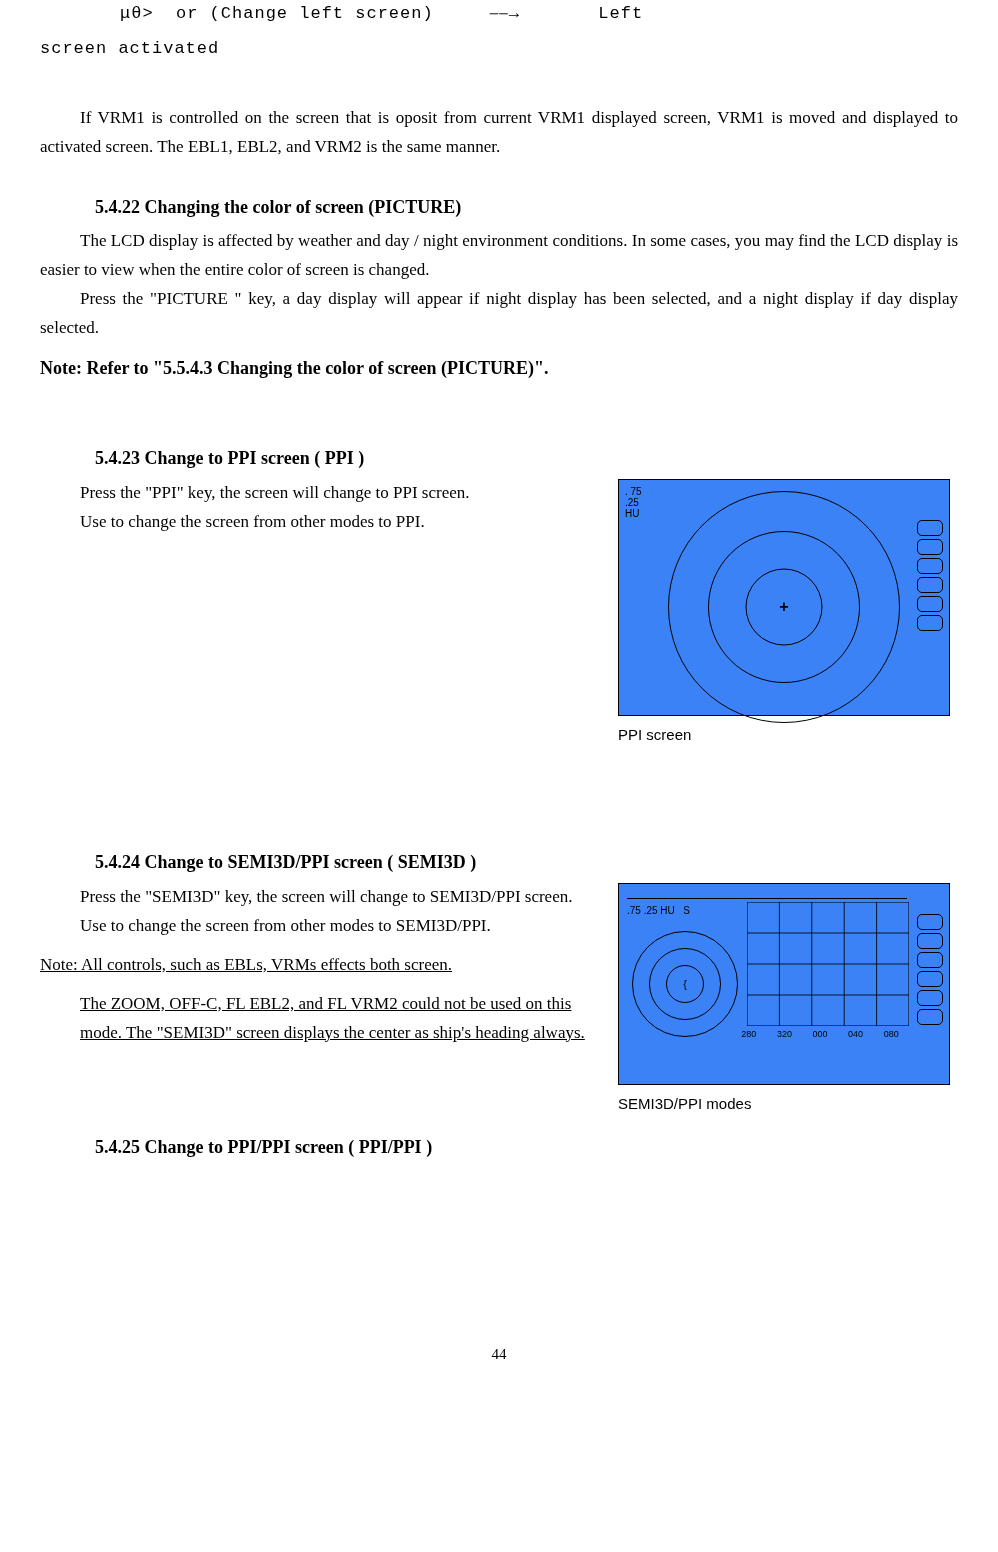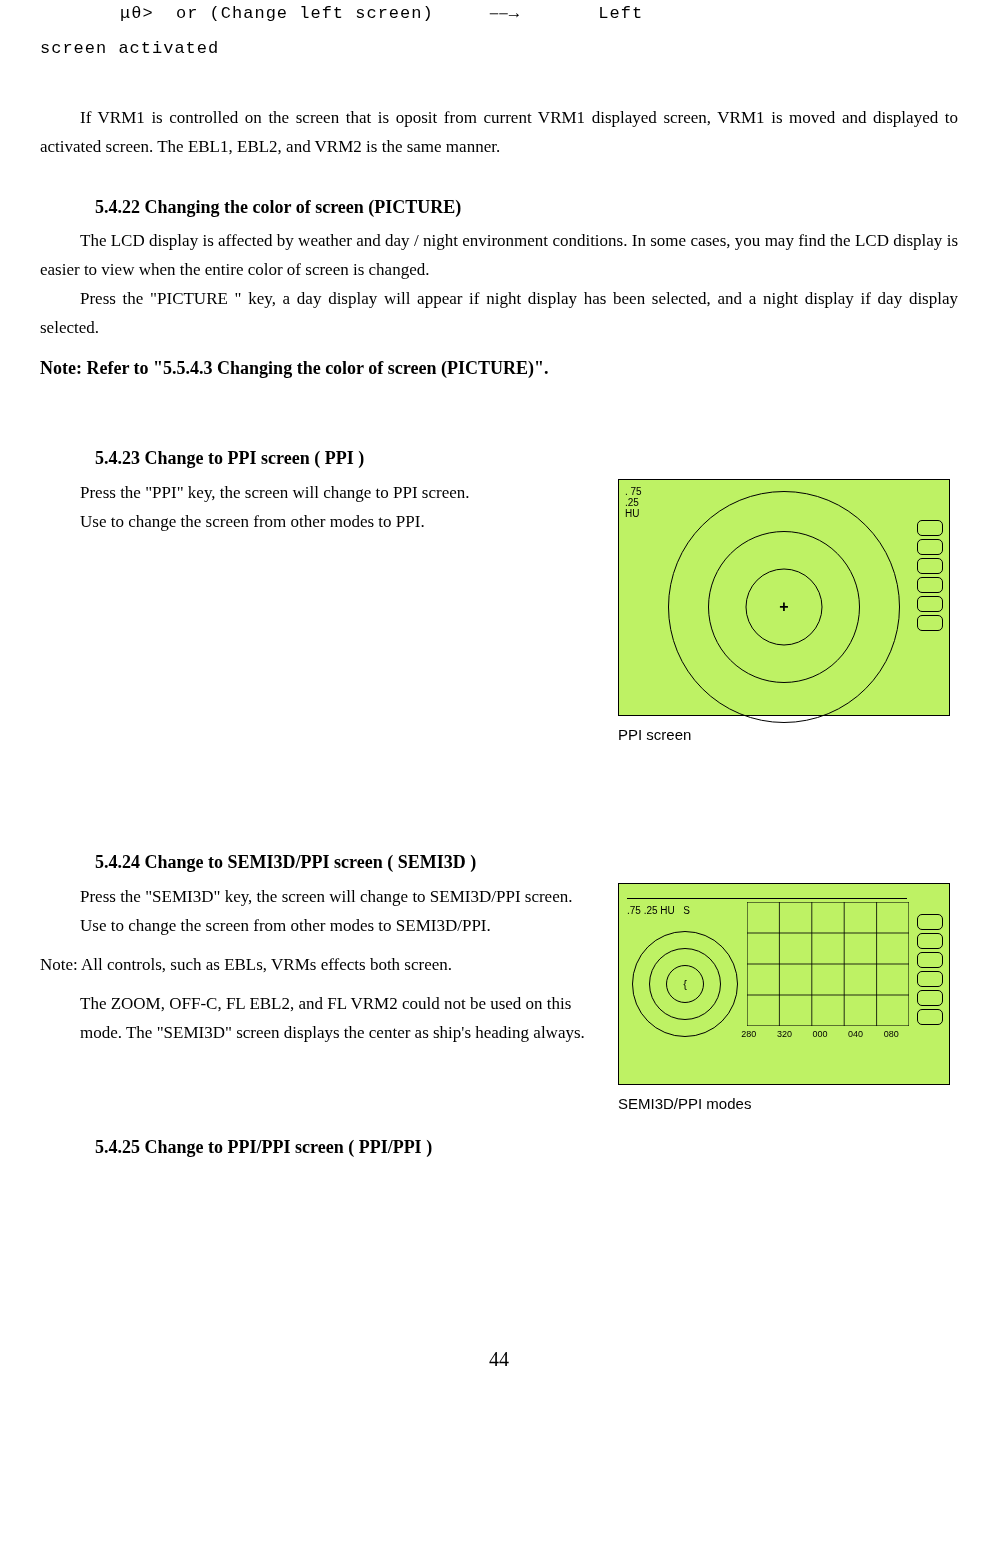--- a/index.html
+++ b/index.html
@@ -53,21 +53,21 @@
     .col-left {
       flex: 1;
     }
     .col-right {
       width: 340px;
       flex-shrink: 0;
     }
     .fig {
       border: 1px solid #000;
       position: relative;
-      background: #bef264;
+      background: #3b82f6;
       font-family: Arial, sans-serif;
     }
     .fig-ppi {
       width: 330px;
       height: 235px;
     }
     .fig-label-small {
       position: absolute;
       top: 6px;
       left: 6px;
@@ -152,28 +152,29 @@
       right: 2px;
       bottom: 2px;
       font-size: 9px;
       display: flex;
       justify-content: space-around;
     }
     .note-body {
       margin-left: 0;
       margin-top: 10px;
       text-align: left;
+      text-decoration: underline;
     }
     .note-body-indent {
       margin-left: 40px;
     }
     .page-num {
       text-align: center;
       margin-top: 180px;
-      font-size: 20px;
+      font-size: 15px;
     }
     p { margin: 0; }
   </style>
 </head>
 <body>
 
 <div class="mono-line mono-top">
   <span>μθ&gt;</span>&nbsp;
   <span>or (Change left screen)</span>&nbsp;&nbsp;&nbsp;&nbsp;
   <span>⎯⎯→</span>&nbsp;&nbsp;&nbsp;&nbsp;&nbsp;&nbsp;

